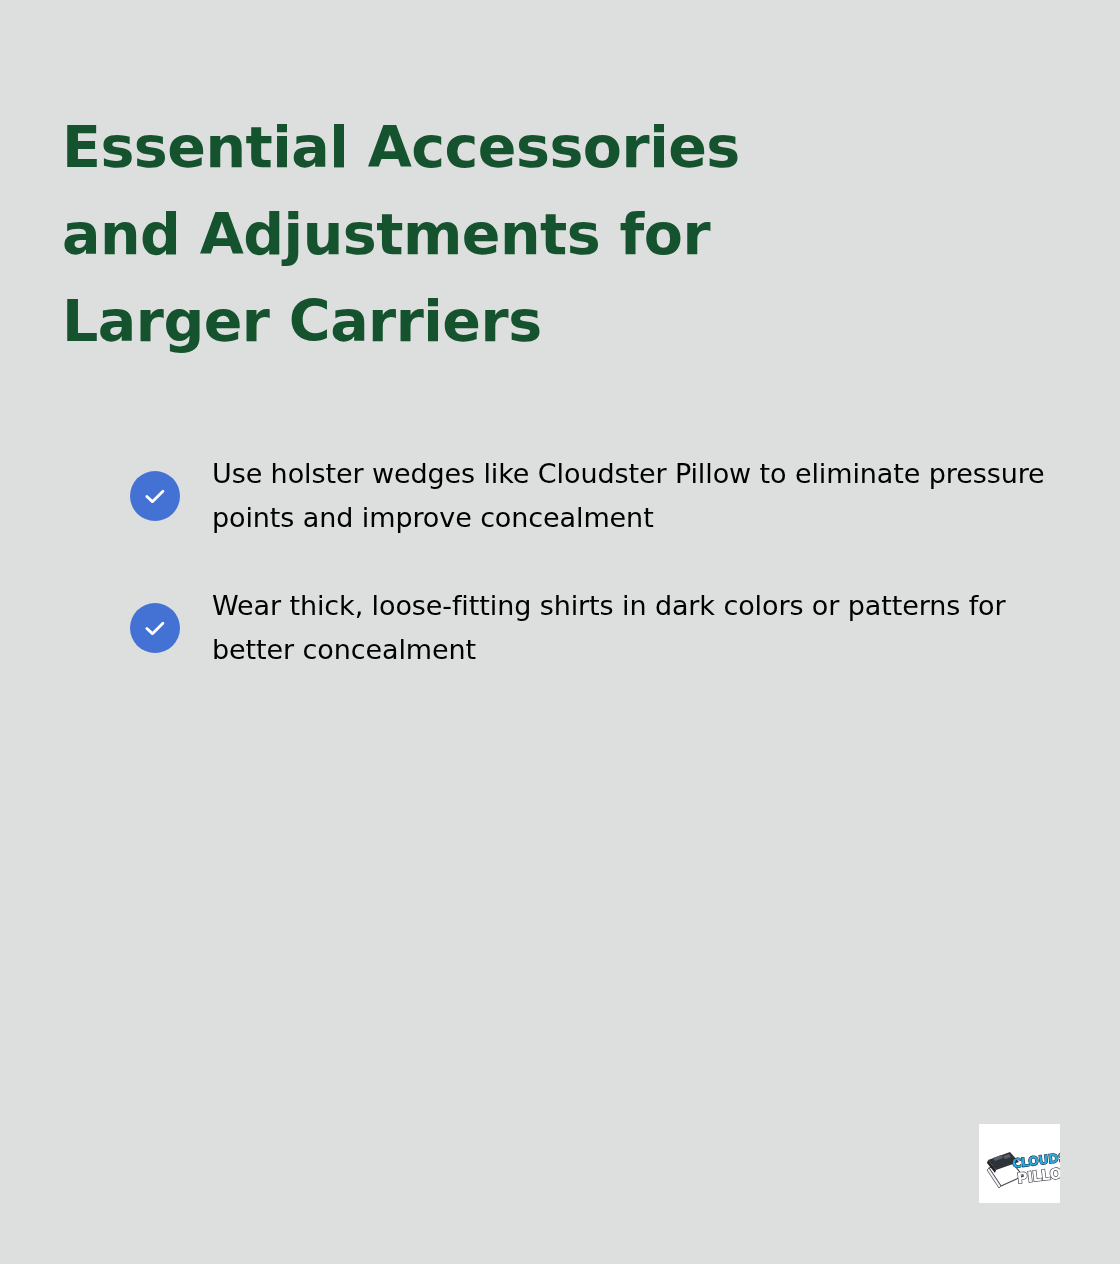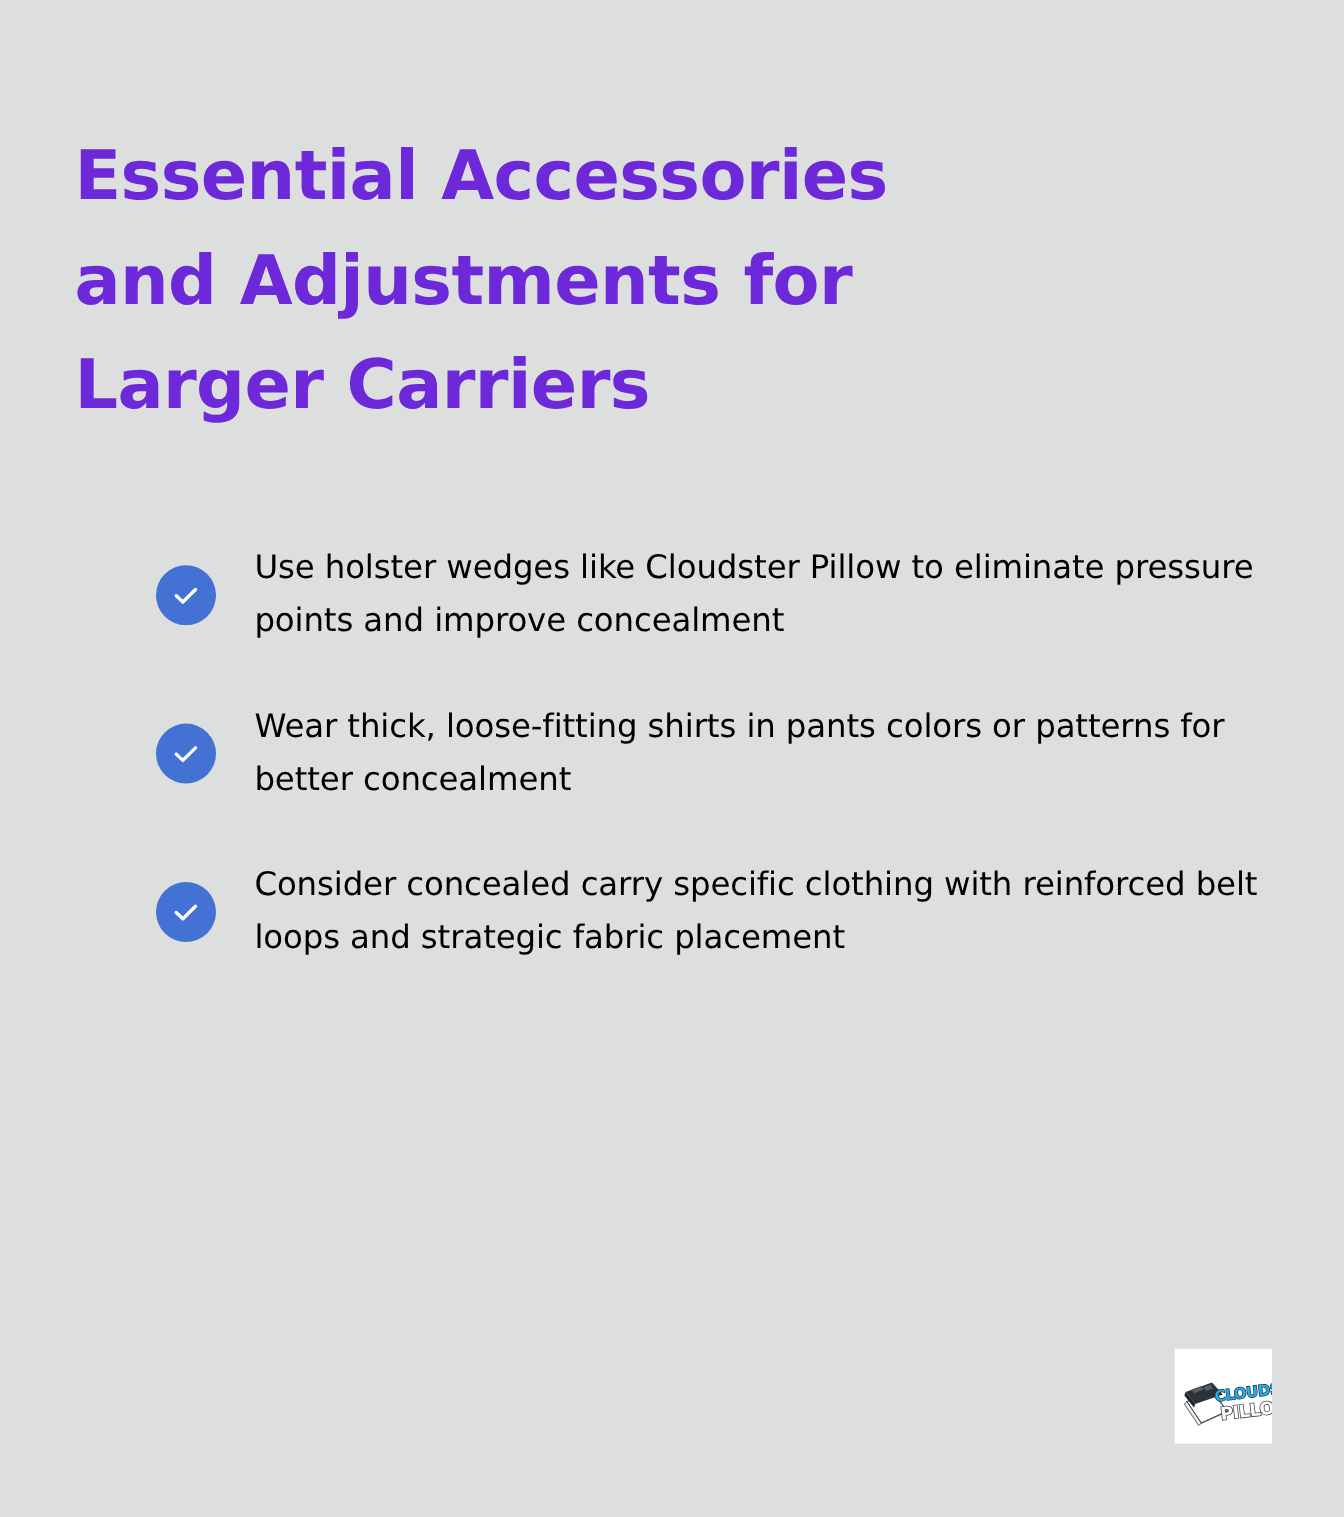--- a/index.html
+++ b/index.html
@@ -27,21 +27,21 @@
     left: 62px;
     top: 104px;
     width: 840px;
   }
   .title {
     margin: 0;
     font-family: "DejaVu Sans", sans-serif;
     font-size: 57px;
     line-height: 87px;
     font-weight: bold;
-    color: #6d28d9;
+    color: #14532d;
     letter-spacing: -0.5px;
     max-width: 810px;
   }
   
   .bullet-list {
     position: absolute;
     left: 130px;
     top: 452px;
     width: 940px;
     margin: 0;
@@ -128,31 +128,23 @@
     </li>
 
 
 
     <li class="bullet-item">
       <span class="check-badge">
         <svg viewBox="0 0 24 24" aria-hidden="true">
           <path d="M4.5 12.4 L9.6 17.2 L19.3 7.6" fill="none" stroke="#ffffff" stroke-width="2.6" stroke-linecap="round" stroke-linejoin="round"></path>
         </svg>
       </span>
-      <span class="bullet-text">Wear thick, loose-fitting shirts in pants colors or patterns for better concealment</span>
+      <span class="bullet-text">Wear thick, loose-fitting shirts in dark colors or patterns for better concealment</span>
     </li>
 
-    <li class="bullet-item">
-      <span class="check-badge">
-        <svg viewBox="0 0 24 24" aria-hidden="true">
-          <path d="M4.5 12.4 L9.6 17.2 L19.3 7.6" fill="none" stroke="#ffffff" stroke-width="2.6" stroke-linecap="round" stroke-linejoin="round"></path>
-        </svg>
-      </span>
-      <span class="bullet-text">Consider concealed carry specific clothing with reinforced belt loops and strategic fabric placement</span>
-    </li>
 
   </ul>
 
   <div class="logo-box">
     <div class="logo-inner">
       <svg viewBox="0 0 81 79" aria-hidden="true">
         <rect x="0" y="0" width="81" height="79" fill="#ffffff"></rect>
 
         <g>
           <path d="M10 44 L32 37 L44 52 L22 62 Z" fill="#ffffff" stroke="#4a4f55" stroke-width="1.1"></path>

